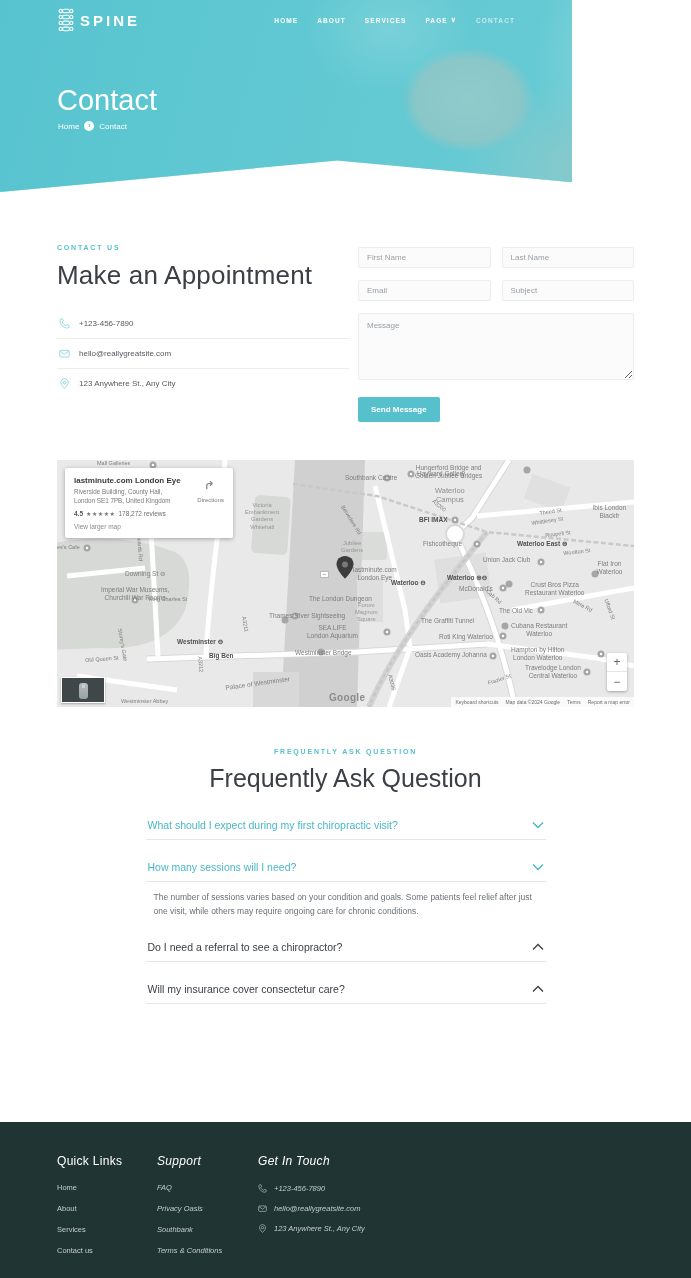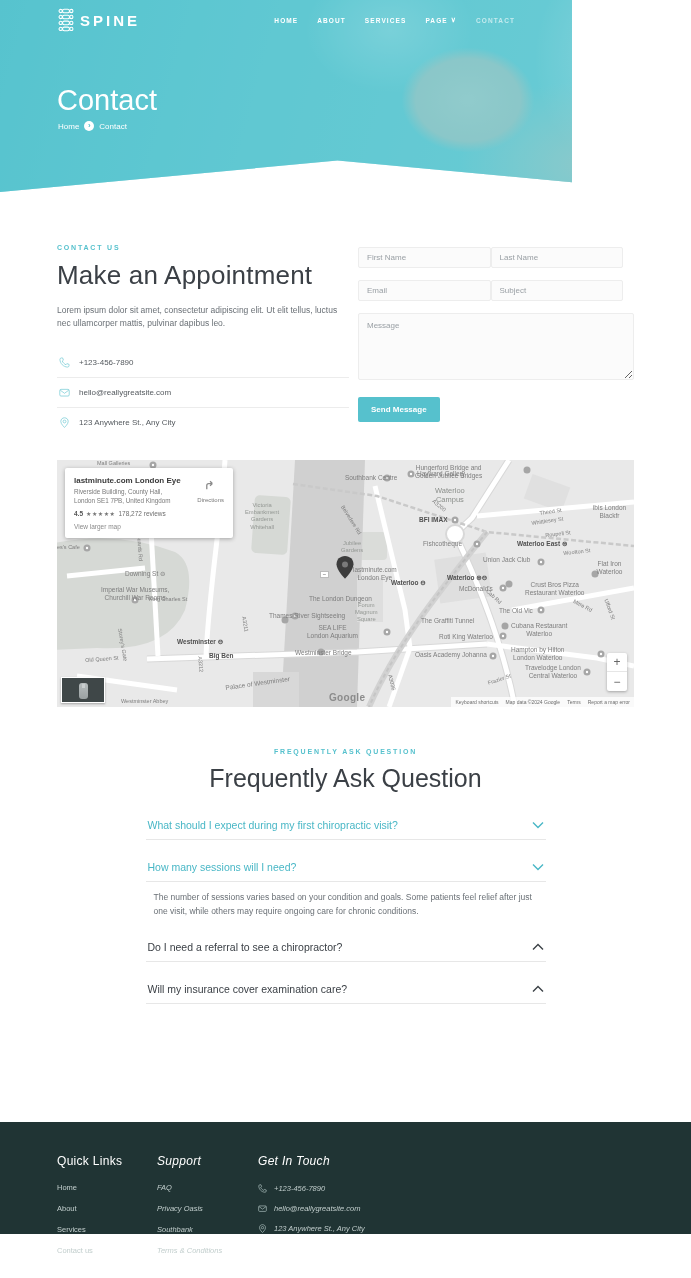--- a/index.html
+++ b/index.html
@@ -34,21 +34,21 @@
   .contact { position:absolute; top:244px; left:57px; width:577px; }
   .eyebrow { color:#56c1cd; font-size:7px; font-weight:bold; letter-spacing:1.8px; }
   .contact-left { position:absolute; left:0; top:0; width:292px; }
   .contact-left h1 { margin-top:9px; font-size:26px; font-weight:400; color:#3b4046; letter-spacing:.2px; }
   .contact-left p { margin-top:13px; font-size:8.5px; line-height:1.55; color:#6a7076; width:290px; }
   .contact-rows { margin-top:18px; }
   .crow { display:flex; align-items:center; gap:9px; padding:9px 2px; border-bottom:1px solid #ececec; }
   .crow:last-child { border-bottom:none; }
   .crow span { font-size:8px; color:#555a5f; }
   .contact-form { position:absolute; left:301px; top:3px; width:276px; }
-  .frow { display:flex; margin-bottom:12px; }
+  .frow { display:flex; gap:11px; margin-bottom:12px; }
   .in { width:132.5px; height:21px; background:#fbfbfb; border:1px solid #ededed; border-radius:2px; font-size:8px; color:#444; padding:0 8px; font-family:"Liberation Sans",sans-serif; }
   .in::placeholder, .ta::placeholder { color:#9aa0a5; font-size:8px; }
   .ta { width:276px; height:67px; background:#fbfbfb; border:1px solid #ededed; border-radius:2px; font-size:8px; color:#444; padding:7px 8px; resize:vertical; font-family:"Liberation Sans",sans-serif; }
   .send-btn { margin-top:13px; background:#56c1cd; color:#fff; border:none; border-radius:2px; font-size:8px; font-weight:bold; padding:8px 13px; cursor:pointer; font-family:"Liberation Sans",sans-serif; }
   .cicon { flex:0 0 auto; }
 
   
   .map { position:absolute; top:460px; left:57px; width:577px; height:247px; background:#e9e9e9; overflow:hidden; }
   .map svg.base { position:absolute; inset:0; }
   .maplabel { position:absolute; font-size:6.5px; color:#7d7d7d; white-space:pre-line; text-align:center; line-height:1.25; transform-origin:left top; }
@@ -79,21 +79,21 @@
   .faq-heading { margin-top:9px; font-size:25px; font-weight:400; color:#3b4046; }
   .faq-list { width:400px; margin:22px auto 16px; text-align:left; }
   .faq-item { margin-bottom:17px; }
   .faq-q { display:flex; align-items:center; justify-content:space-between; padding:4px 2px 8px 2px; border-bottom:1px solid #e7e7e7; cursor:pointer; }
   .faq-q .q { font-size:10.5px; font-weight:500; }
   .faq-item.open .q { color:#49b7c6; }
   .faq-item.closed .q { color:#3b4046; }
   .faq-a { font-size:8.5px; color:#6a7076; line-height:1.6; padding:9px 8px 2px 8px; }
 
   
-  .footer { position:absolute; top:1122px; left:0; width:691px; height:112px; background:#203434; color:#fff; }
+  .footer { position:absolute; top:1122px; left:0; width:691px; height:156px; background:#203434; color:#fff; }
   .fcol { position:absolute; top:32px; }
   .fcol h3 { font-size:12px; font-weight:400; letter-spacing:.3px; }
   .fcol ul { list-style:none; margin-top:15px; }
   .fcol li { font-size:7.5px; color:#c2cecd; margin-bottom:12px; cursor:pointer; }
   .fcol.c1 { left:57px; } .fcol.c2 { left:157px;font-style:italic; } .fcol.c3 { left:258px;font-style:italic; }
   .fgit { display:flex; align-items:center; gap:7px; margin-bottom:11px; font-size:7.5px; color:#c2cecd; }
   .fgit-list { margin-top:16px; }
 </style>
 </head>
 <body>
@@ -155,21 +155,20 @@
       <span>Home</span>
       <span class="crumb-circle">›</span>
       <span>Contact</span>
     </div>
   </div>
 
   <div class="contact">
     <div class="contact-left">
       <div class="eyebrow">CONTACT US</div>
       <h1>Make an Appointment</h1>
-      <p>Lorem ipsum dolor sit amet, consectetur adipiscing elit. Ut elit tellus, luctus nec ullamcorper mattis, pulvinar dapibus leo.</p>
       <div class="contact-rows">
         <div class="crow">
           <svg class="cicon" width="11" height="11" viewBox="0 0 14 14">
               <path d="M3 1.2 C2 1.2 1.2 2 1.2 3 C1.2 8.2 5.8 12.8 11 12.8 C12 12.8 12.8 12 12.8 11 L12.8 9.4 L10 8.4 L8.9 9.9 C7 9.2 4.8 7 4.1 5.1 L5.6 4 L4.6 1.2 Z" fill="none" stroke="#7fcfd8" stroke-width="1"></path>
             </svg>
           <span>+123-456-7890</span>
         </div>
         <div class="crow">
           <svg class="cicon" width="11" height="11" viewBox="0 0 14 14">
               <rect x="1" y="3" width="12" height="8.5" rx="1.5" fill="none" stroke="#7fcfd8" stroke-width="1"></rect>
@@ -425,21 +424,21 @@
         <div class="faq-q">
           <span class="q">Do I need a referral to see a chiropractor?</span>
           <svg width="12" height="8" viewBox="0 0 12 8">
               <path d="M1 6.5 L6 1.5 L11 6.5" fill="none" stroke="#3b4046" stroke-width="1.4"></path>
             </svg>
         </div>
       </div>
 
       <div class="faq-item closed">
         <div class="faq-q">
-          <span class="q">Will my insurance cover examination care?</span>
+          <span class="q">Will my insurance cover consectetur care?</span>
           <svg width="12" height="8" viewBox="0 0 12 8">
               <path d="M1 6.5 L6 1.5 L11 6.5" fill="none" stroke="#3b4046" stroke-width="1.4"></path>
             </svg>
         </div>
       </div>
 
     </div>
   </div>
 
   <div class="footer">

